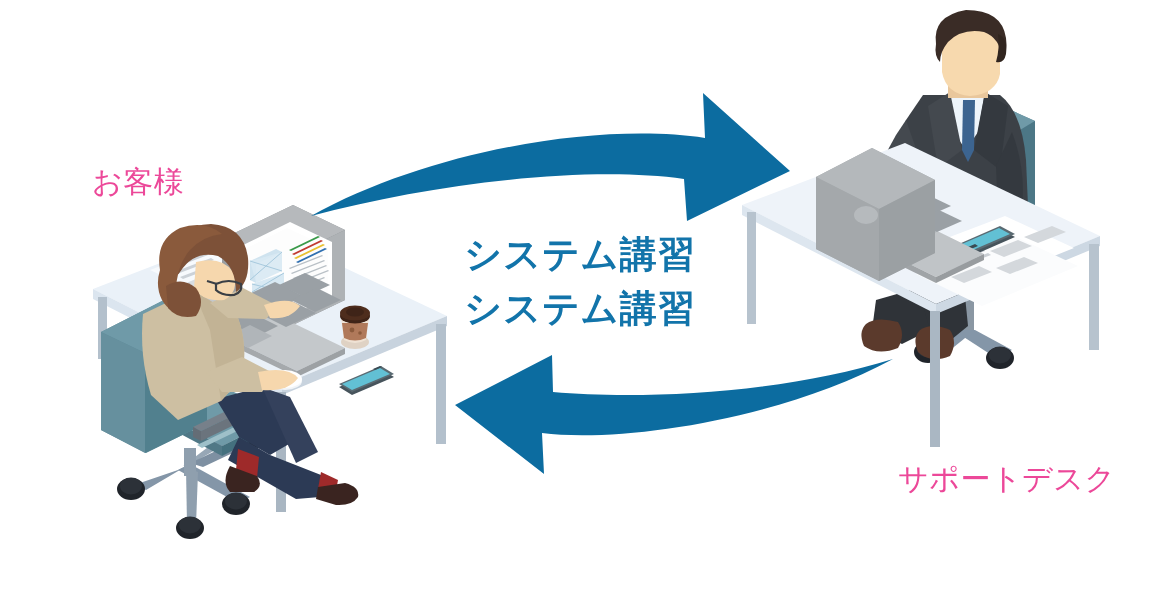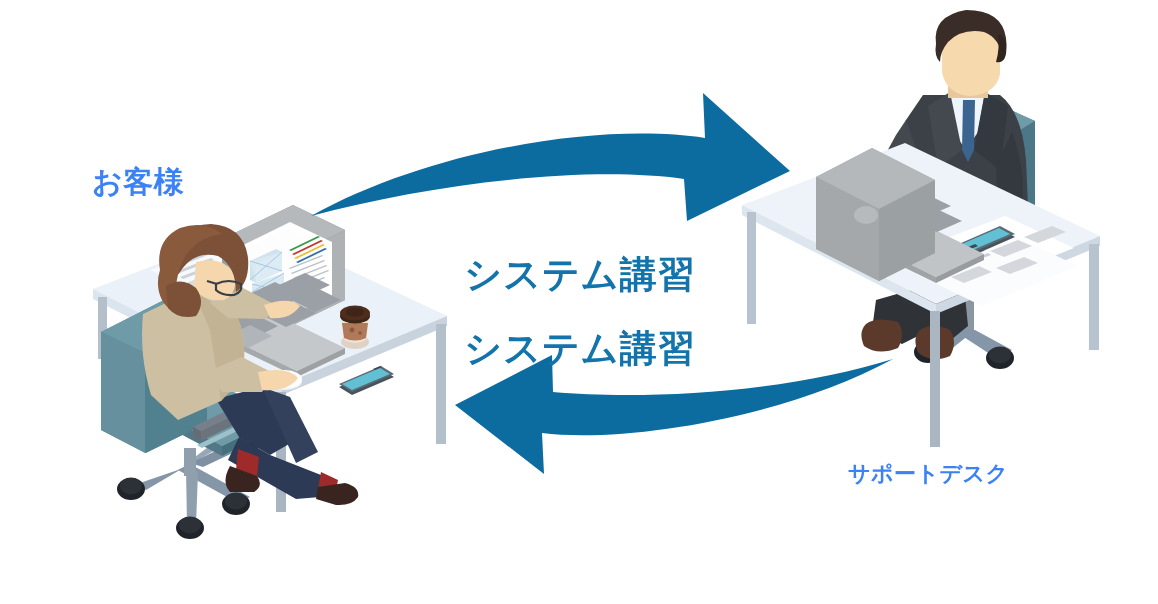--- a/index.html
+++ b/index.html
@@ -15,49 +15,49 @@
     font-family: "Liberation Sans", "DejaVu Sans", sans-serif;
   }
   .stage {
     position: absolute;
     inset: 0;
     width: 1158px;
     height: 604px;
   }
   .label {
     position: absolute;
-    font-weight: bold;
-    color: #3b82f6;
+    font-weight: normal;
+    color: #ec4899;
     white-space: nowrap;
     letter-spacing: 0.5px;
   }
   #label-customer {
     left: 92px;
     top: 162px;
     font-size: 30px;
   }
   #label-supportdesk {
-    left: 848px;
+    left: 898px;
     top: 459px;
-    font-size: 22px;
+    font-size: 30px;
   }
   .center-text {
     position: absolute;
     left: 430px;
     top: 228px;
     width: 300px;
     text-align: center;
     color: #1274aa;
     font-weight: bold;
     font-size: 37px;
     line-height: 1.45;
     letter-spacing: 1px;
     white-space: nowrap;
   }
-  .center-line { display: block; margin-top: 20px; }
+  .center-line { display: block; }
   svg { display: block; }
   .layer {
     position: absolute;
     top: 0;
     left: 0;
   }
 </style>
 </head>
 <body>
 

